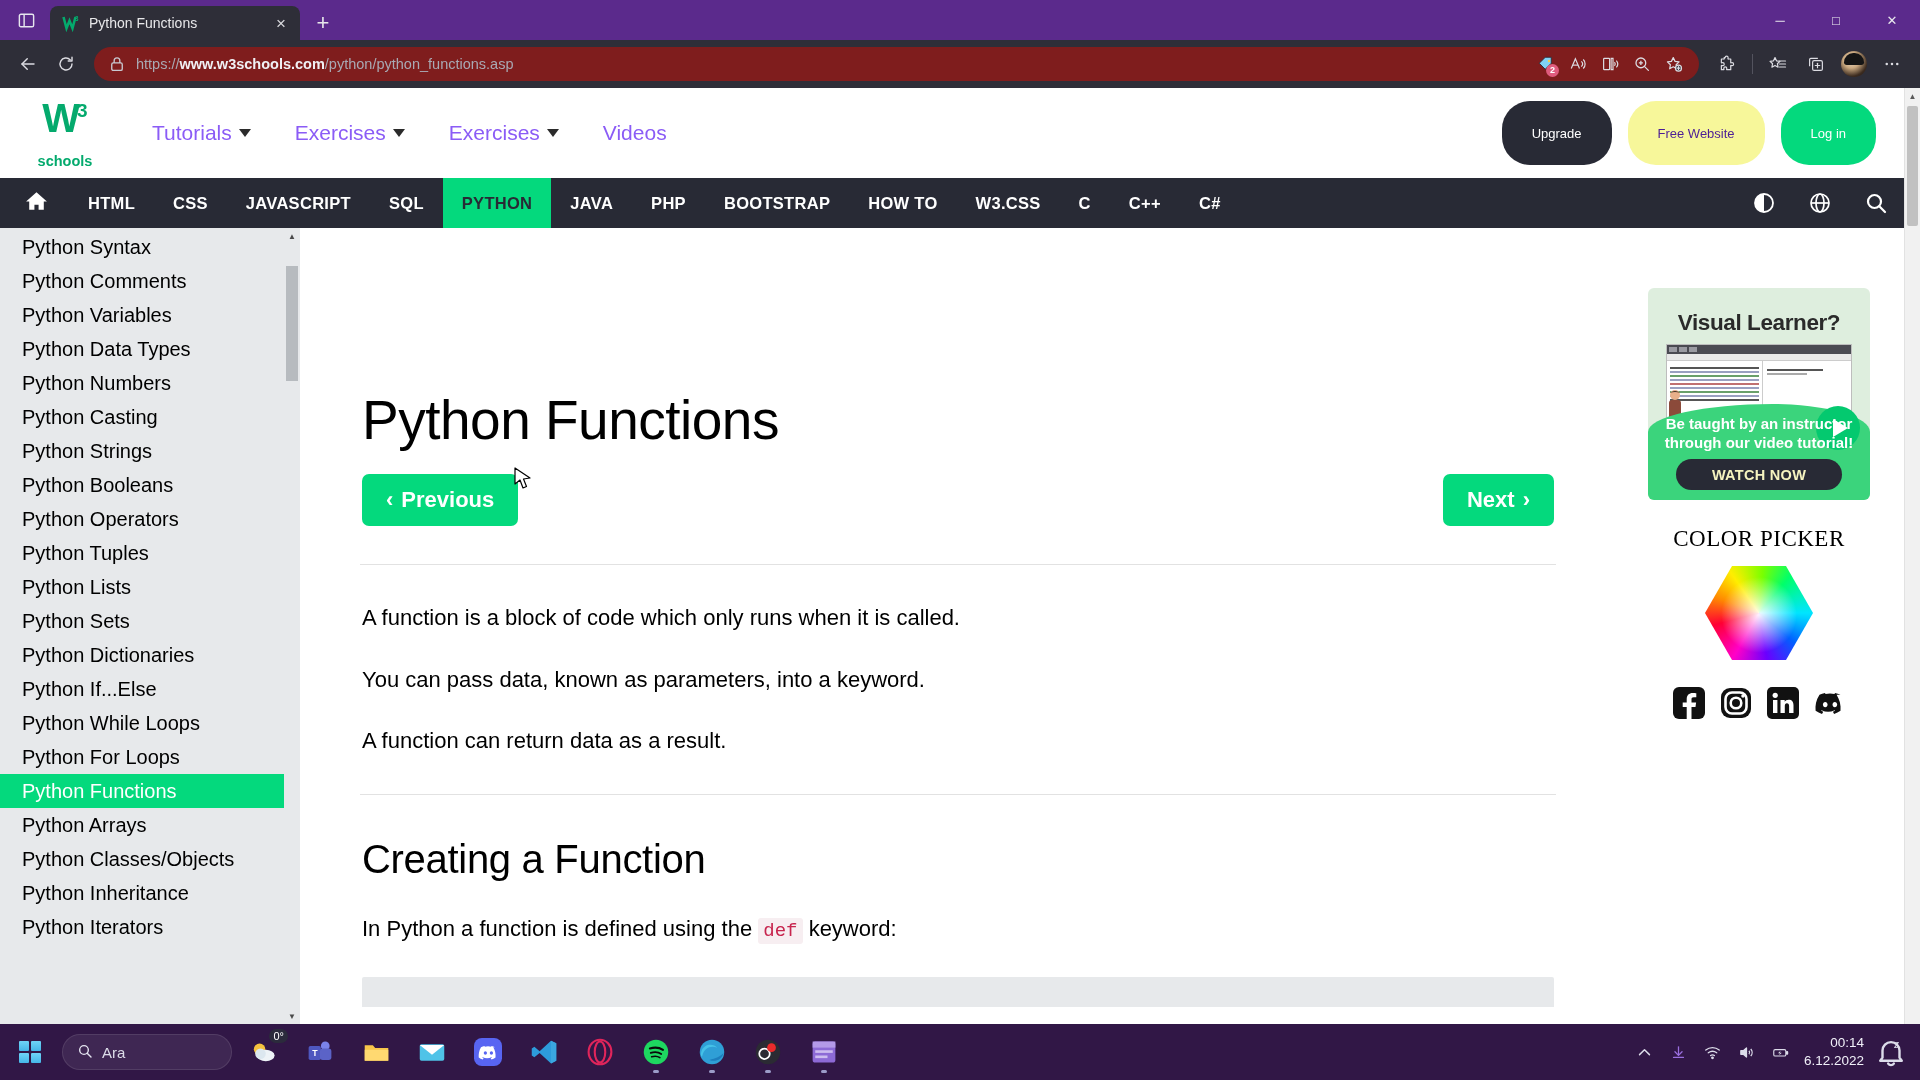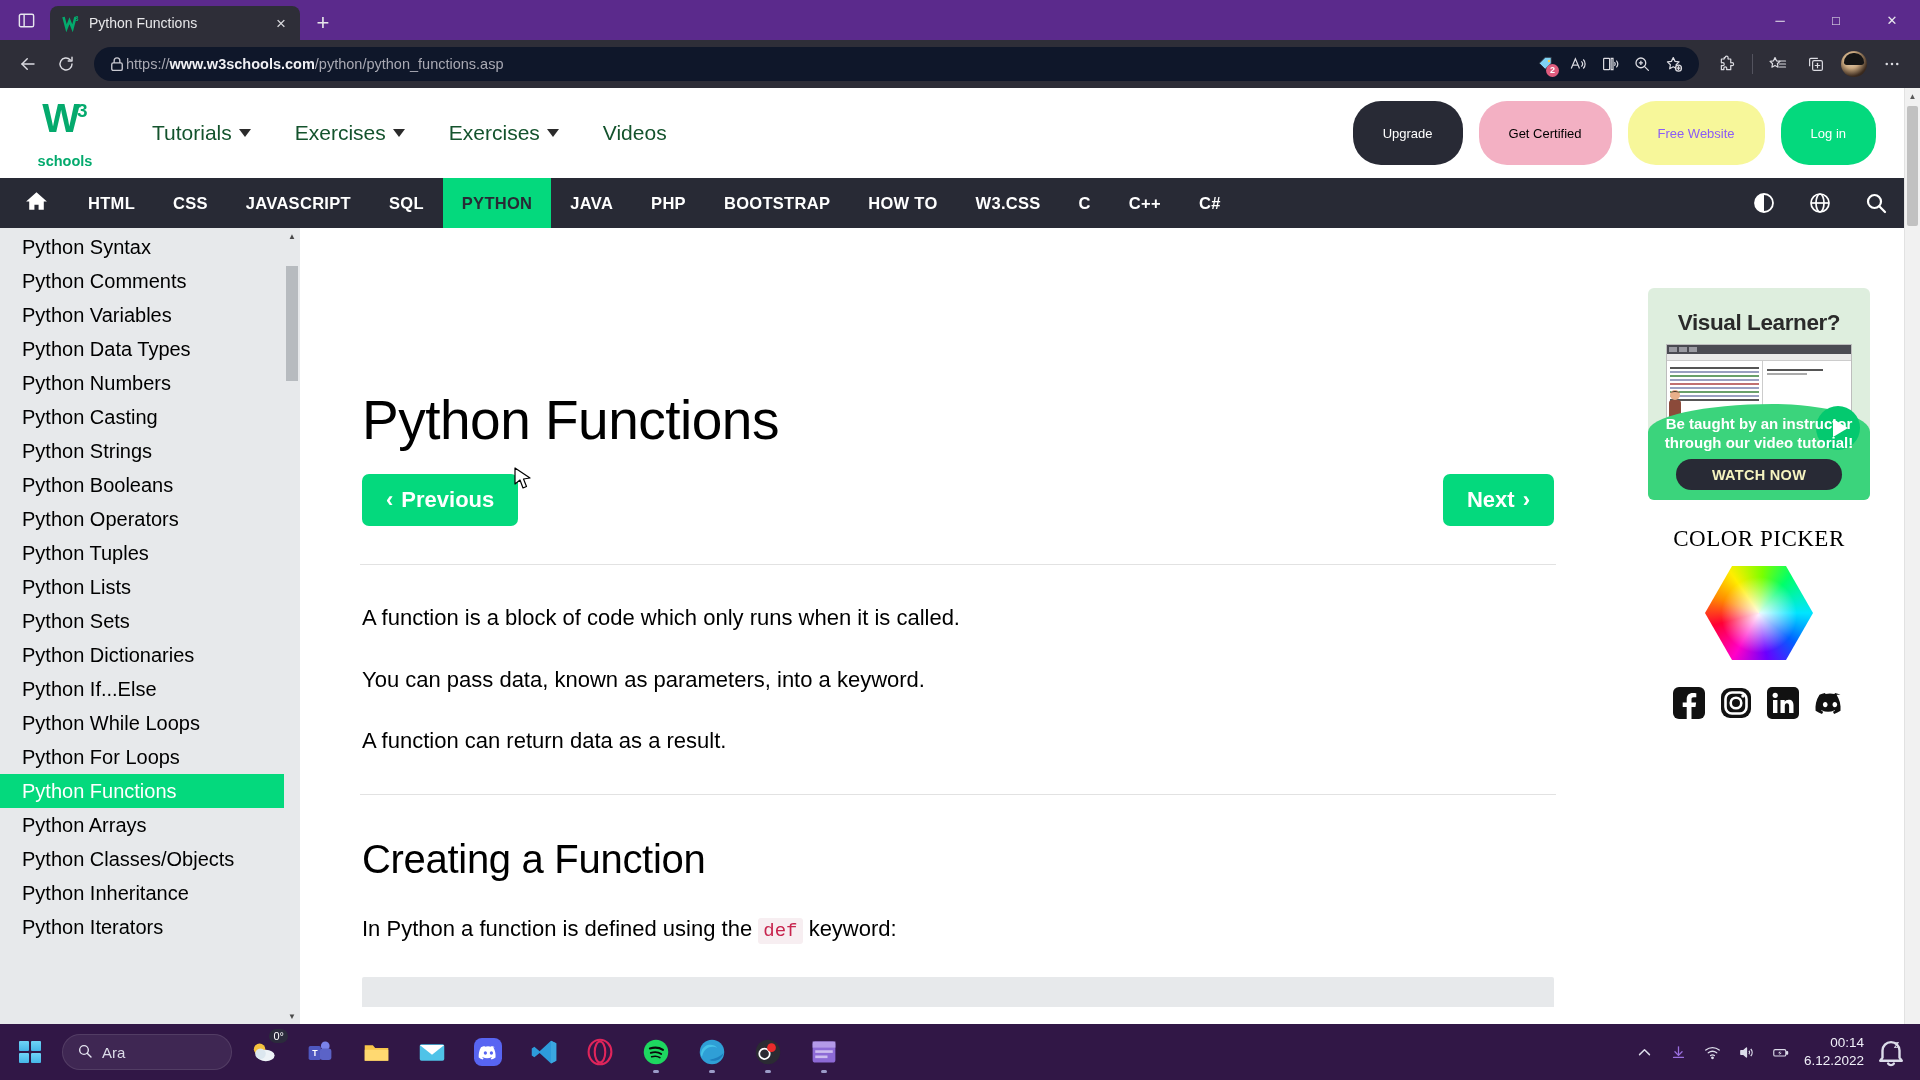--- a/index.html
+++ b/index.html
@@ -83,27 +83,27 @@
     display: flex; align-items: center; justify-content: center;
     border-radius: 5px;
     color: #dcdce2;
     flex: 0 0 auto;
     position: relative;
   }
   .tb-icon svg { width: 18px; height: 18px; }
   .omnibox {
     flex: 1 1 auto;
     height: 34px;
-    background: #0f172a;
+    background: #7f1d1d;
     border-radius: 17px;
     display: flex;
     align-items: center;
     padding: 0 10px 0 14px;
     margin: 0 8px;
-    gap: 0;
+    gap: 10px;
     min-width: 0;
     justify-content: center;
   }
   .omnibox .lock { width:18px;height:18px; display:flex;align-items:center;justify-content:center; color:#c9c9d1;flex:0 0 auto;}
   .url { font-size: 14.5px; color: #a9a9b3; white-space: nowrap; overflow:hidden; text-overflow: ellipsis; flex:1 1 auto;}
   .url b { color: #f0f0f4; font-weight: 600; }
   .omnibox-actions { display:flex; align-items:center; gap:2px; flex:0 0 auto;}
   .omnibox-actions .tb-icon { width: 30px; height: 30px; }
   .badge {
     position: absolute;
@@ -170,21 +170,21 @@
     gap: 0;
   }
   .logo { width: 78px; flex: 0 0 auto; display:flex; flex-direction:column; align-items:center; padding-top:4px;}
   .logo-mark { display:flex; align-items:flex-start; }
   .logo-w { font-size: 40px; font-weight: 800; color: #04AA6D; line-height: 0.85; letter-spacing: -2px; font-family:"Liberation Sans", sans-serif;}
   .logo-3 { font-size: 19px; font-weight: 700; color: #04AA6D; line-height: 1; margin-left:-1px;}
   .logo-sub { font-size: 14.5px; font-weight: 700; color: #04AA6D; margin-top: 18px;}
   .topnav-links { display: flex; align-items:center; gap: 0; margin-left: 26px; }
   .topnav-links a {
     font-size: 21px;
-    color: #14532d;
+    color: #8b5cf6;
     text-decoration: none;
     padding: 10px 22px;
     display: flex; align-items: center; gap: 7px;
     white-space: nowrap;
   }
   .caret { width:0;height:0;border-left:6px solid transparent;border-right:6px solid transparent;border-top:8px solid #2b2b2b; display:inline-block;}
   .top-buttons { margin-left:auto; display:flex; align-items:center; gap: 16px; }
   .btn-pill {
     border-radius: 28px;
     font-size: 13px;
@@ -192,21 +192,21 @@
     padding: 0 30px;
     height: 64px;
     display:flex; align-items:center; justify-content:center;
     white-space: nowrap;
     border: none;
     cursor: pointer;
     font-family:"Liberation Sans", sans-serif;
   }
   .btn-upgrade { background:#282a35; color:#fff; }
   .btn-certified { background:#f3b0c3; color:#000; }
-  .btn-website { background:#f7f79a; color:#8b5cf6; }
+  .btn-website { background:#f7f79a; color:#4c1d95; }
   .btn-login { background:#04d97d; color:#fff; }
 
   
   .langnav {
     height: 50px;
     background: #282a35;
     display: flex;
     align-items: stretch;
     padding-left: 0;
   }
@@ -620,21 +620,20 @@
               <span>Exercises</span>
               <i class="caret"></i>
             </a>
           <a href="#">
               <span>Videos</span>
             </a>
         </nav>
 
         <div class="top-buttons">
           <button class="btn-pill btn-upgrade">Upgrade</button>
-          <button class="btn-pill btn-certified">Get Certified</button>
           <button class="btn-pill btn-website">Free Website</button>
           <button class="btn-pill btn-login">Log in</button>
         </div>
       </div>
 
       <div class="langnav">
         <a href="#" class="home">
           <span>
             <svg viewBox="0 0 24 24" width="25" height="25" fill="#fff">
                 <path d="M12 3 L22 12 h-3 v8 h-5 v-5 h-4 v5 H5 v-8 H2 z"></path>

